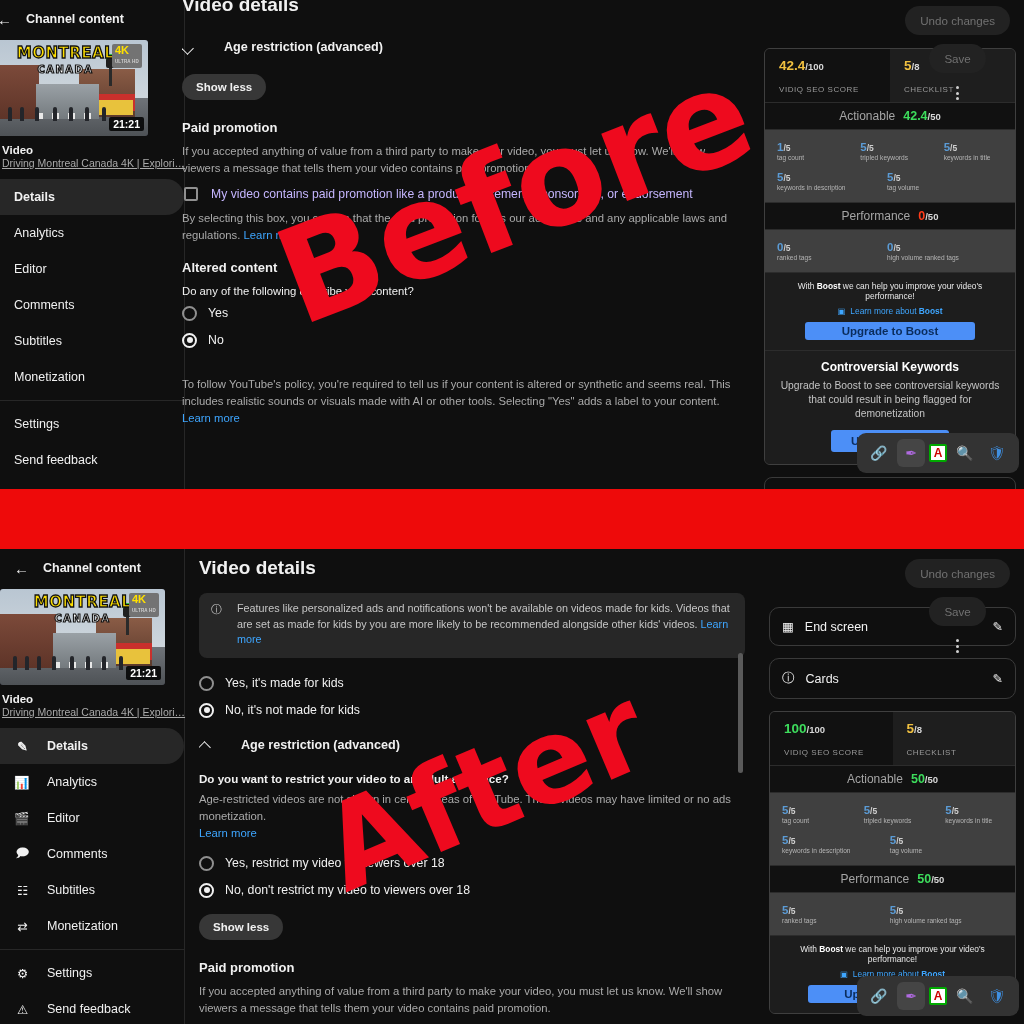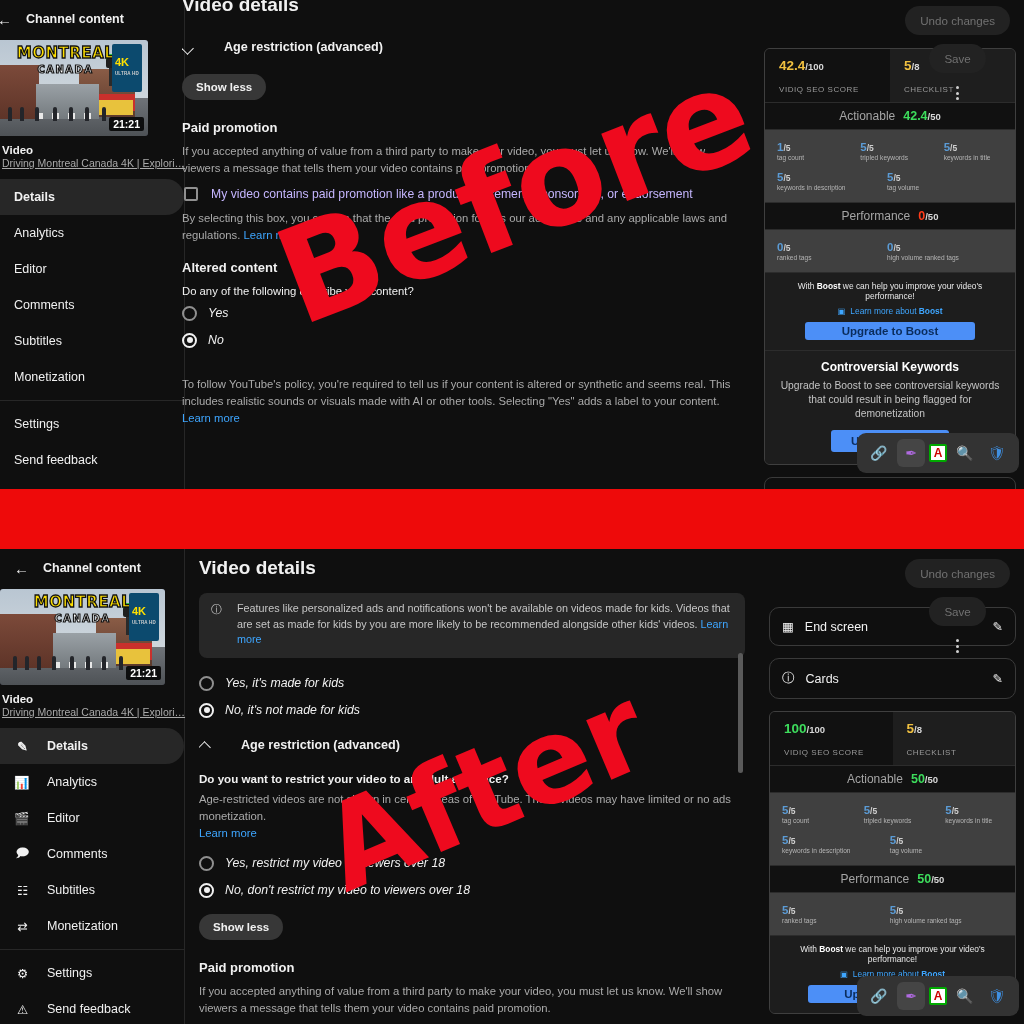--- a/index.html
+++ b/index.html
@@ -70,22 +70,22 @@
     -webkit-text-stroke: 1.3px #111; letter-spacing: .5px;
     font-family: "DejaVu Sans", sans-serif;
   }
   .title-can {
     position: absolute; top: 25%; left: 0; right: 0; text-align: center;
     font-size: 10px; font-weight: 800; color: #ffffff;
     -webkit-text-stroke: 1.1px #111; letter-spacing: 1.5px;
     font-family: "DejaVu Sans", sans-serif;
   }
   .badge4k {
-    position: absolute; top: 4px; right: 6px; padding: 12px 3px;
-    background: #0c4a6e; color: #ffe000; font-size: 11px; font-weight: 800;
+    position: absolute; top: 4px; right: 6px; padding: 0 3px;
+    background: #737373; color: #ffe000; font-size: 11px; font-weight: 800;
     border-radius: 2px; line-height: 12px;
   }
   .badge4k small { display:block; font-size:4.5px; color:#cfcfcf; font-weight:700; letter-spacing:.2px; }
   .duration {
     position: absolute; right: 4px; bottom: 5px; background: rgba(0,0,0,.85);
     color: #fff; font-size: 10.5px; font-weight: 600; padding: 1px 4px; border-radius: 2px;
   }
   .v-label { color:#f1f1f1; font-size:11.5px; font-weight:700; margin: 8px 0 1px 2px; }
   #pane-before .v-label { margin-left: 19px; }
   .v-sub { color:#aaa; font-size:10.5px; margin-left:2px; white-space:nowrap;text-decoration:underline; }
@@ -109,21 +109,21 @@
   #pane-before .main-title { padding-top: 0; margin-top: -6px; }
   .scroll-area { position:absolute; left:14px; right:16px; top:44px; bottom:0; overflow:hidden; }
   #pane-before .scroll-area { top: 26px; }
 
   .infobox {
     background:#272727; border-radius:8px; padding: 8px 12px 10px 38px; position:relative;
     color:#c6c6c6; font-size:10.8px; line-height:1.45; margin-bottom: 12px;
   }
   .infobox .iic { position:absolute; left:12px; top:9px; }
 
-  .radio-row { display:flex; align-items:center; gap:11px; height:27px; color:#f1f1f1; font-size:12.3px;font-style:italic; }
+  .radio-row { display:flex; align-items:center; gap:11px; height:27px; color:#f1f1f1; font-size:12.3px; }
   .radio {
     width:15px; height:15px; border:2px solid #909090; border-radius:50%;
     position:relative; flex:0 0 15px;
   }
   .radio.on { border-color:#f1f1f1; }
   .radio.on::after { content:""; position:absolute; inset:2.5px; border-radius:50%; background:#f1f1f1; }
 
   .section-toggle { display:flex; align-items:center; gap:29px; color:#f1f1f1;
     font-size:12.6px; font-weight:700; margin: 14px 0 10px 0; cursor:pointer; }
   .chev { width:13px; height:13px; position:relative; }

